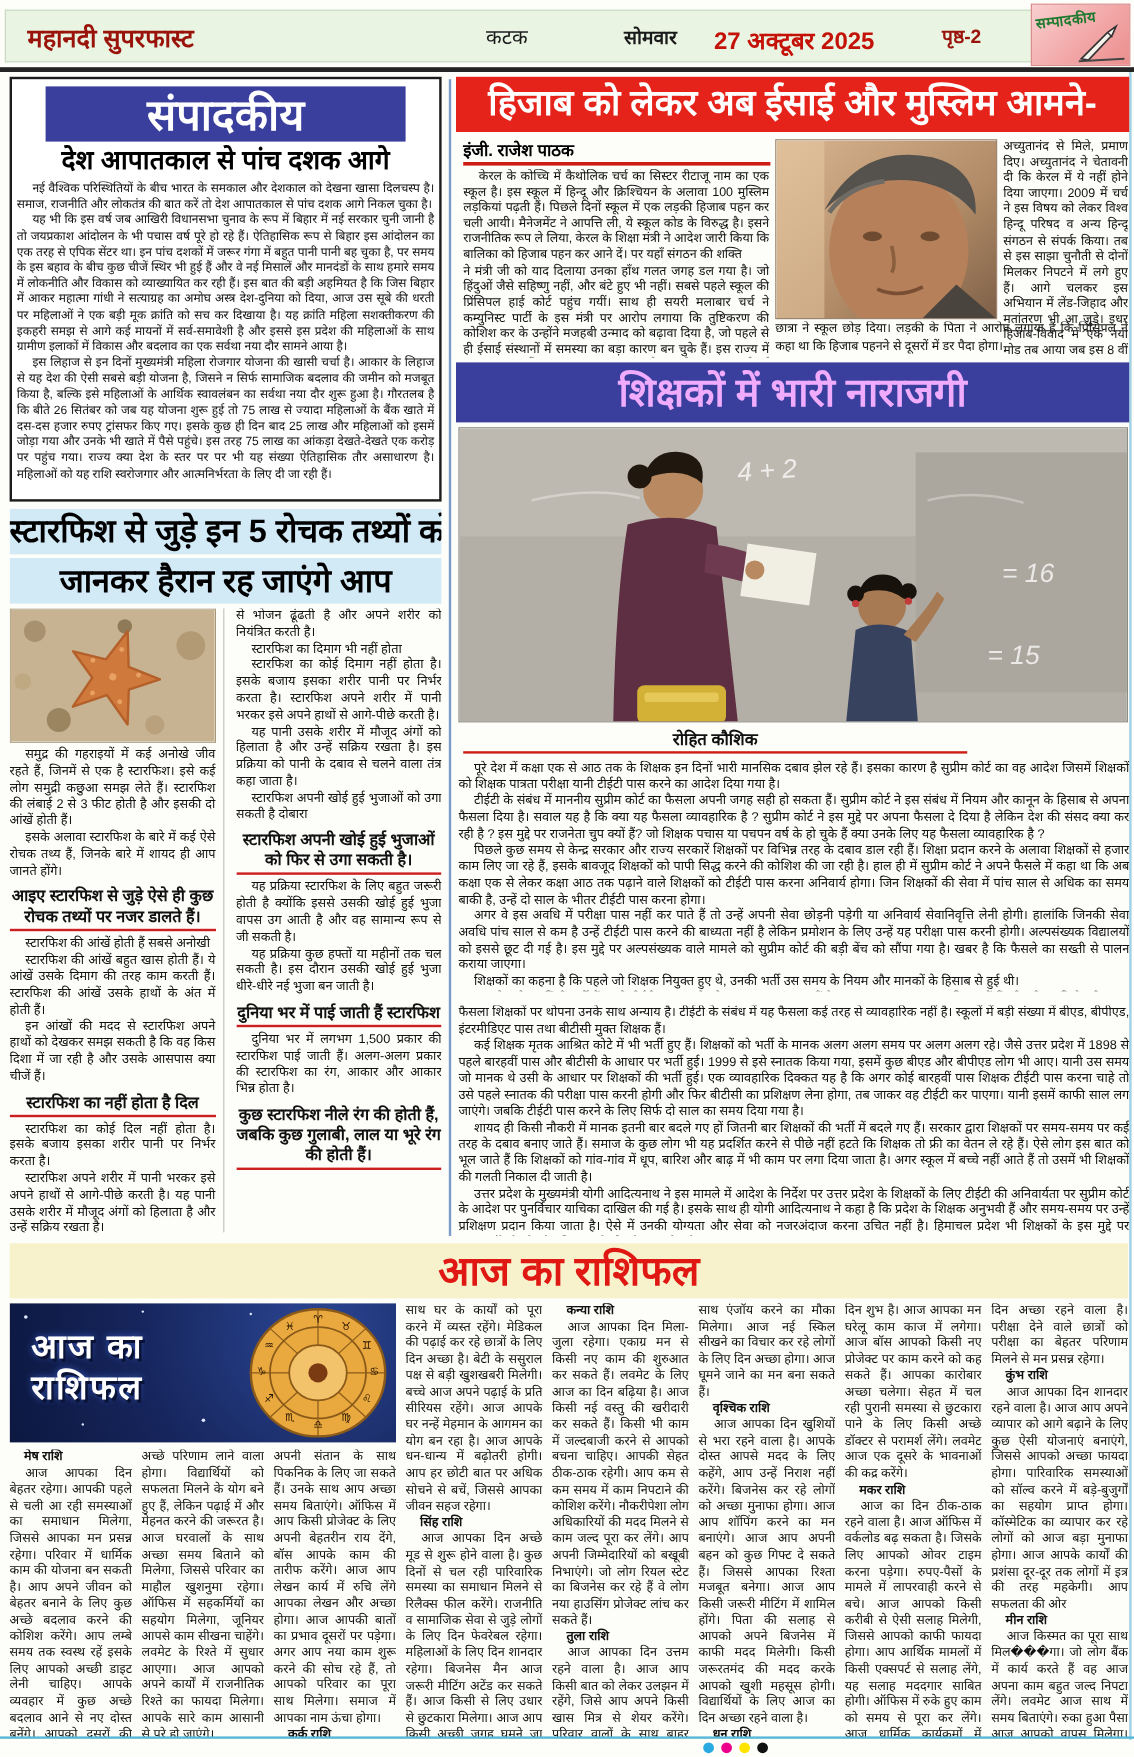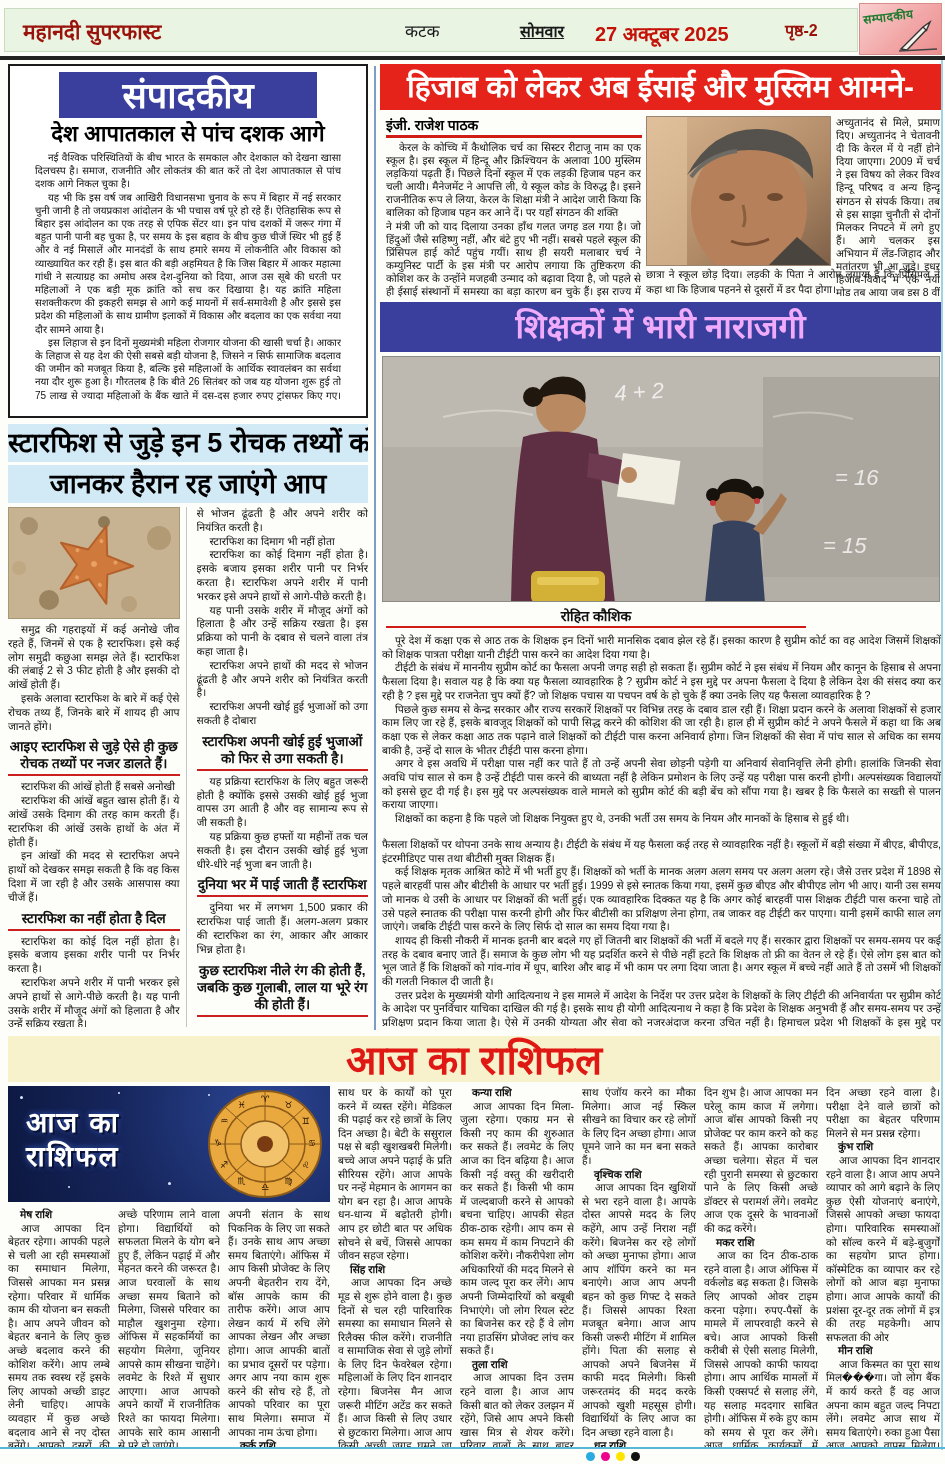--- a/index.html
+++ b/index.html
@@ -1,23 +1,23 @@
 <!DOCTYPE html>
 <html><head>
 <meta charset="utf-8">
 <style>
   html,body{margin:0;padding:0;background:#ffffff;}
   #page{position:relative;width:945px;height:1464px;background:#fdfdfa;overflow:hidden;
         font-family:"Liberation Sans","DejaVu Sans",sans-serif;color:#111;}
   
   .topbar{position:absolute;left:4px;top:8px;width:852px;height:42px;background:#e9f4e3;
-          border:1px solid #c9dcc2;}
+          border:1px solid #c9dcc2;padding-left:40px;}
   .paper{position:absolute;left:18px;top:8px;font-size:21px;font-weight:bold;color:#9a130b;}
   .city{position:absolute;left:400px;top:10px;font-size:17px;font-weight:normal;color:#1a1a1a;}
-  .day{position:absolute;left:515px;top:11px;font-size:16px;font-weight:bold;color:#1a1a1a;text-decoration:underline;}
+  .day{position:absolute;left:515px;top:11px;font-size:16px;font-weight:bold;color:#1a1a1a;}
   .date{position:absolute;left:590px;top:11px;font-size:20px;font-weight:bold;color:#c41208;}
   .pageno{position:absolute;left:780px;top:10px;font-size:16px;font-weight:bold;color:#9a130b;}
   .corner{position:absolute;right:3px;top:3px;width:81px;height:50px;
           background:linear-gradient(135deg,#f9cfcf 0%,#f2a7a7 55%,#eb8f8f 100%);
           border:1px solid #d98c8c;overflow:hidden;}
   .corner-txt{position:absolute;left:3px;top:4px;font-size:12px;font-weight:bold;color:#1d7a2e;
           transform:rotate(-7deg);letter-spacing:.5px;}
   .corner svg{position:absolute;right:2px;bottom:1px;}
   .hrule{position:absolute;left:0;top:56px;width:945px;height:4px;background:#242424;}
   .vdiv{position:absolute;left:374px;top:66px;width:2px;height:964px;background:#7e9cc8;}
@@ -27,21 +27,21 @@
   .dots span{width:9px;height:9px;border-radius:50%;display:block;}
   
   .blk-t{margin:0;text-indent:13px;text-align:justify;}
   .blk-t.ni{text-indent:0;}
   .blk-h{font-weight:bold;text-align:center;}
   .blk-h.ru{font-size:13.5px;line-height:17px;border-bottom:2px solid #cc1f1f;
             padding-bottom:2px;margin:5px 0 4px 0;}
   .h-sign{font-weight:bold;text-indent:12px;text-align:left;}
   
   .ed-box{position:absolute;left:8px;top:64px;width:360px;height:354px;border:2px solid #1b1b1b;
-          box-sizing:border-box;padding:4px 25px;overflow:hidden;background:#fff;}
+          box-sizing:border-box;padding:4px 4px;overflow:hidden;background:#fff;}
   .ed-banner{margin:2px 24px 3px 24px;height:46px;background:#3a3f9e;color:#fff;
           font-size:36px;font-weight:bold;text-align:center;line-height:48px;}
   .ed-head{margin:0 0 4px 0;font-size:22px;line-height:26px;font-weight:bold;text-align:center;color:#000;}
   .ed-body{font-size:10px;line-height:13.2px;overflow:hidden;height:250px;}
   
   .hj-banner{position:absolute;left:380px;top:64px;width:561px;height:46px;background:#e6231b;
           color:#fff;font-size:30px;font-weight:bold;text-align:center;line-height:46px;overflow:hidden;}
   .hj-byline{position:absolute;left:386px;top:115px;font-size:14px;font-weight:bold;color:#000;}
   .hj-rule{position:absolute;left:386px;top:135px;width:256px;height:3px;background:#cf1d16;}
   .hj-col1{position:absolute;left:386px;top:141px;width:255px;height:157px;
@@ -67,21 +67,21 @@
   .sf{position:absolute;left:8px;top:424px;width:360px;height:606px;overflow:hidden;}
   .sf-h1,.sf-h2{background:#d2e9f6;color:#000;font-weight:bold;font-size:27px;line-height:38px;
           text-align:center;margin-bottom:3px;white-space:nowrap;overflow:hidden;}
   .sf-cols{display:flex;gap:10px;margin-top:4px;height:520px;font-size:10.6px;line-height:13.8px;}
   .sf-col{flex:1;min-width:0;overflow:hidden;}
   .sf-c1{border-right:1px solid #c4c4c4;padding-right:6px;}
   .sf-photo{width:100%;height:112px;margin-bottom:4px;overflow:hidden;border:1px solid #a79878;
           box-sizing:border-box;}
   
   .hs-banner{position:absolute;left:8px;top:1036px;width:932px;height:46px;background:#f8f2cc;
-          color:#e01813;font-size:40px;font-weight:bold;text-align:center;line-height:48px;}
+          color:#e01813;font-size:34px;font-weight:bold;text-align:center;line-height:48px;}
   .hs-area{position:absolute;left:8px;top:1086px;width:932px;height:362px;display:flex;gap:8px;
           font-size:10.5px;line-height:13.6px;overflow:hidden;}
   .hs-left{width:322px;flex:none;display:flex;flex-direction:column;}
   .hs-img{position:relative;width:322px;height:116px;margin-bottom:6px;overflow:hidden;
           background:radial-gradient(circle at 80% 20%,#2b4694 0%,#16255c 55%,#0c1840 100%);}
   .hsimg-t{position:absolute;left:18px;top:20px;color:#fff;font-weight:bold;font-size:28px;
           line-height:34px;text-shadow:2px 2px 0 #0a1335,0 0 6px #3c5cc0;letter-spacing:2px;}
   .wheel{position:absolute;right:6px;top:2px;width:118px;height:112px;}
   .wheel .glyph{position:absolute;font-size:9px;color:#201000;transform:translate(-50%,-50%);}
   .hs-cols{display:flex;gap:8px;flex:1;min-height:0;}
@@ -246,21 +246,20 @@
             <div class="blk-h ru">स्टारफिश का नहीं होता है दिल</div>
             <p class="blk-t">स्टारफिश का कोई दिल नहीं होता है। इसके बजाय इसका शरीर पानी पर निर्भर करता है।</p>
             <p class="blk-t">स्टारफिश अपने शरीर में पानी भरकर इसे अपने हाथों से आगे-पीछे करती है। यह पानी उसके शरीर में मौजूद अंगों को हिलाता है और उन्हें सक्रिय रखता है।</p>
           </div>
       </div>
       <div class="sf-col">
           <p class="blk-t ni">से भोजन ढूंढती है और अपने शरीर को नियंत्रित करती है।</p>
           <p class="blk-t">स्टारफिश का दिमाग भी नहीं होता</p>
           <p class="blk-t">स्टारफिश का कोई दिमाग नहीं होता है। इसके बजाय इसका शरीर पानी पर निर्भर करता है। स्टारफिश अपने शरीर में पानी भरकर इसे अपने हाथों से आगे-पीछे करती है।</p>
           <p class="blk-t">यह पानी उसके शरीर में मौजूद अंगों को हिलाता है और उन्हें सक्रिय रखता है। इस प्रक्रिया को पानी के दबाव से चलने वाला तंत्र कहा जाता है।</p>
-          <p class="blk-t">स्टारफिश अपने हाथों की मदद से भोजन ढूंढती है और अपने शरीर को नियंत्रित करती है।</p>
           <p class="blk-t">स्टारफिश अपनी खोई हुई भुजाओं को उगा सकती है दोबारा</p>
           <div class="blk-h ru">स्टारफिश अपनी खोई हुई भुजाओं को फिर से उगा सकती है।</div>
           <p class="blk-t">यह प्रक्रिया स्टारफिश के लिए बहुत जरूरी होती है क्योंकि इससे उसकी खोई हुई भुजा वापस उग आती है और वह सामान्य रूप से जी सकती है।</p>
           <p class="blk-t">यह प्रक्रिया कुछ हफ्तों या महीनों तक चल सकती है। इस दौरान उसकी खोई हुई भुजा धीरे-धीरे नई भुजा बन जाती है।</p>
           <div class="blk-h ru">दुनिया भर में पाई जाती हैं स्टारफिश</div>
           <p class="blk-t">दुनिया भर में लगभग 1,500 प्रकार की स्टारफिश पाई जाती हैं। अलग-अलग प्रकार की स्टारफिश का रंग, आकार और आकार भिन्न होता है।</p>
           <div class="blk-h ru">कुछ स्टारफिश नीले रंग की होती हैं, जबकि कुछ गुलाबी, लाल या भूरे रंग की होती हैं।</div>
         </div>
     </div>
   </section>

